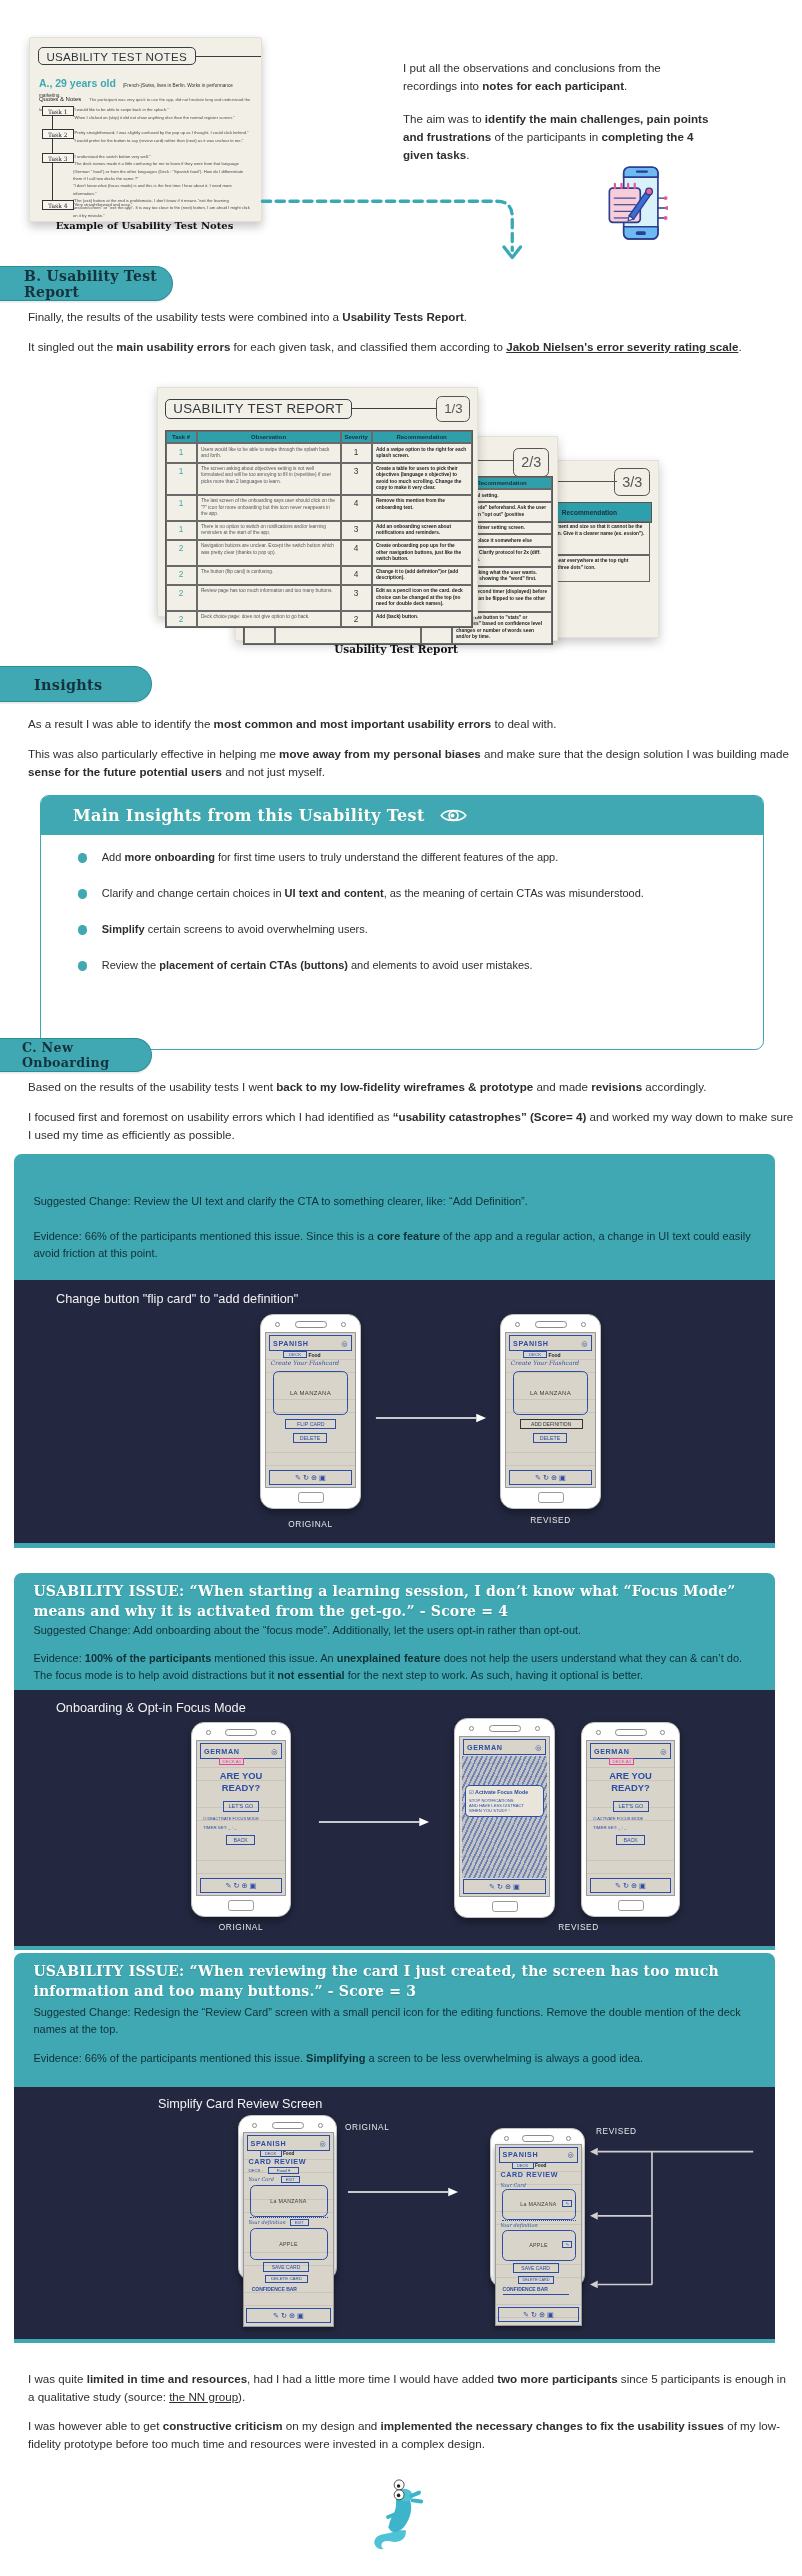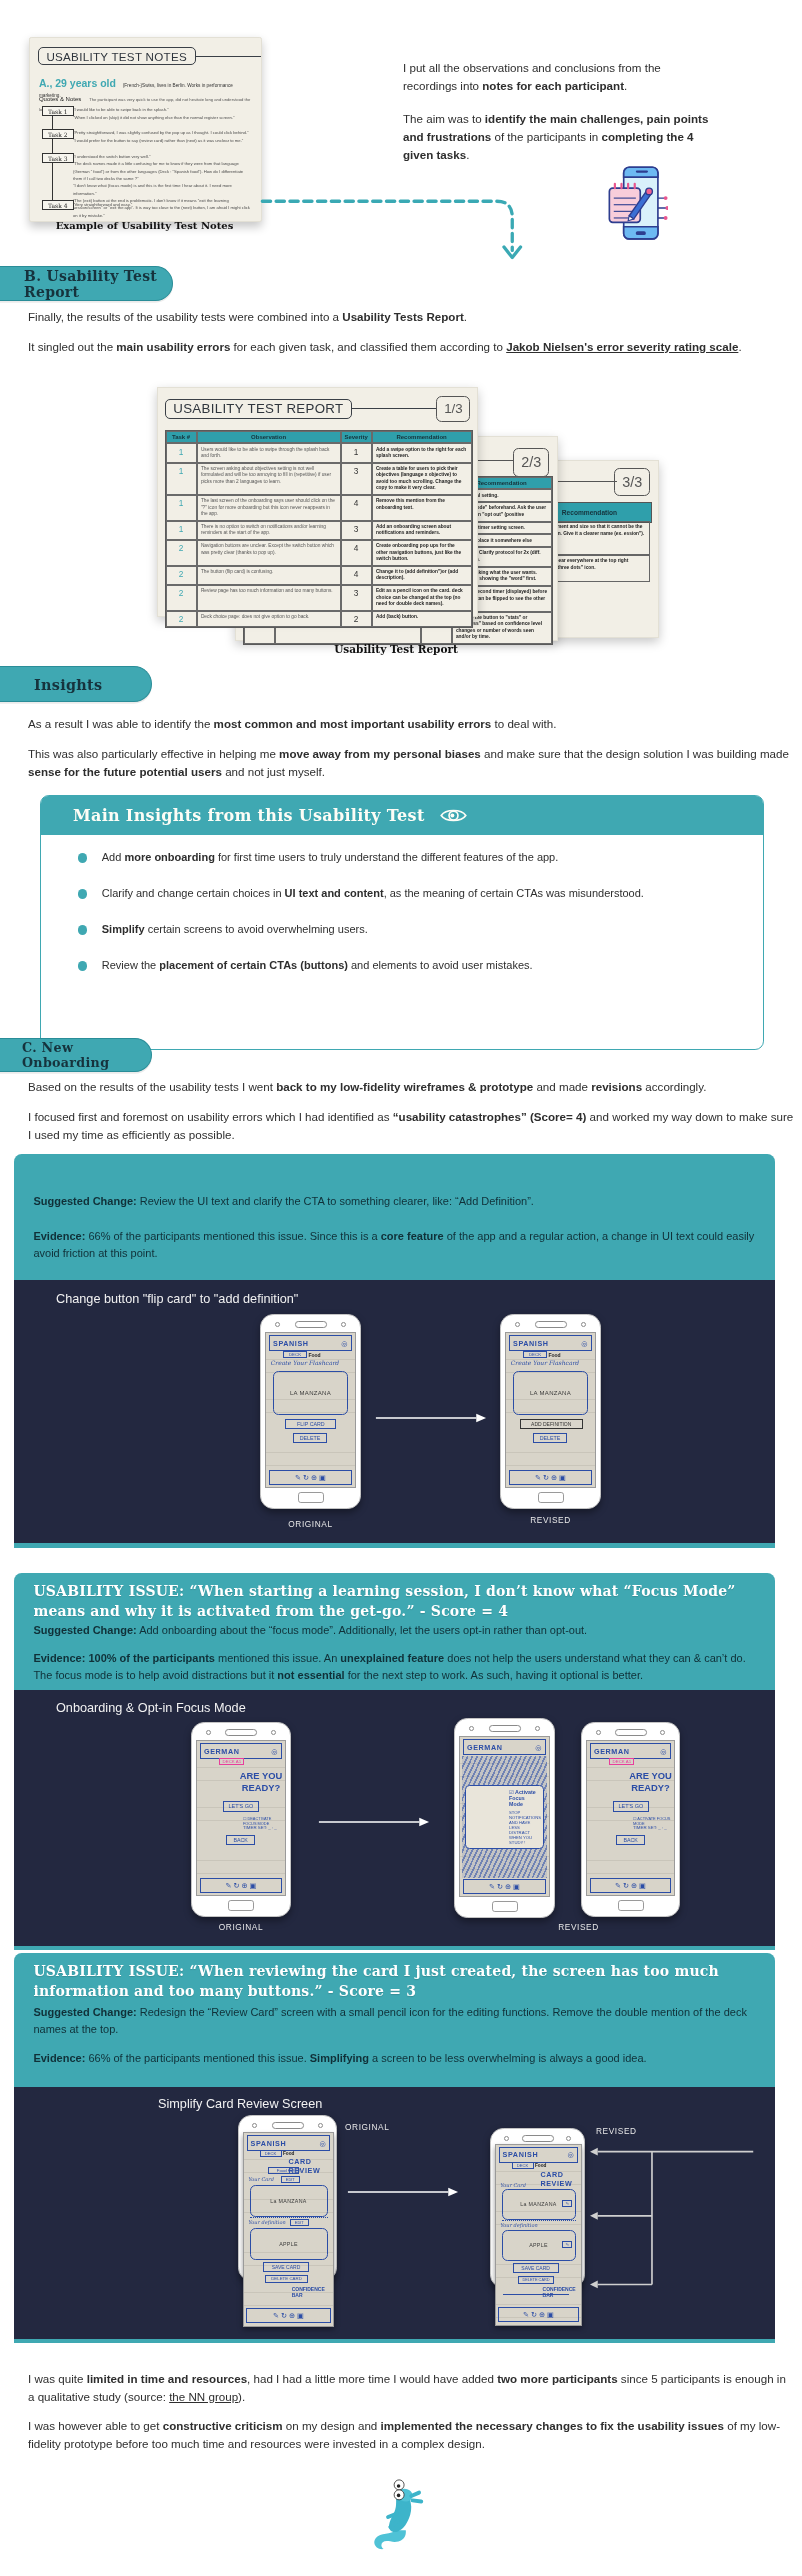--- a/index.html
+++ b/index.html
@@ -43,36 +43,36 @@
   .ins-head{height:39px;background:#3fa8b2;border-radius:7.2px 7.2px 0 0;display:flex;align-items:center;padding-left:32px;}
   .ins-title{color:#fdfdf6;font-size:16px;letter-spacing:0.3px;}
   .ins-bullet{position:absolute;left:37px;display:flex;align-items:flex-start;}
   .dot{width:9.4px;height:9.4px;border-radius:50%;background:#3fa8b2;margin:2.2px 14.4px 0 0;flex:0 0 auto;}
   .ins-bullet p{margin:0;font-size:11px;color:#2e2e2e;}
 
   
   .icard{position:absolute;left:14px;width:761px;background:#3fa8b2;border-radius:7.7px 7.7px 0 0;}
   .iheader{color:#fff;font-size:14px;line-height:1.45;padding:0 19.4px;letter-spacing:0.2px;text-shadow:0 0.6px 1.1px rgba(0,0,0,.15);}
   .iline{position:absolute;left:19.4px;width:725px;font-size:11px;color:#103038;}
-  .iline .lbl{font-weight:700;}
+  .iline .lbl{font-weight:400;}
   .navy{position:absolute;left:0;width:761px;background:#232840;}
   .navy-title{position:absolute;color:#f2f2f2;font-size:12.7px;}
   .ph-label{position:absolute;color:#e8e8e8;font-size:8.3px;letter-spacing:0.6px;text-align:center;}
 
   
   .ph{position:absolute;background:#fff;border:1.1px solid #c4c4c4;border-radius:13.3px;
       box-shadow:0 3.3px 7.7px rgba(0,0,0,.35);box-sizing:border-box;display:flex;flex-direction:column;}
   .ph-top{height:16.6px;position:relative;flex:0 0 auto;}
   .spk{position:absolute;left:50%;top:5.5px;transform:translateX(-50%);width:30px;height:5px;border:1.1px solid #8a8a8a;border-radius:3.3px;}
   .cam{position:absolute;top:7.2px;width:2.8px;height:2.8px;border:0.8px solid #8a8a8a;border-radius:50%;}
   .ph-scr{margin:0 4.4px;background:#d8d4c9;border:0.6px solid #9a9a9a;position:relative;flex:1 1 auto;overflow:hidden;
           background-image:repeating-linear-gradient(#d8d4c9 0 12.7px,#c9c5ba 12.7px 13.3px);}
   .ph-home{height:20px;position:relative;flex:0 0 auto;}
   .homebtn{position:absolute;left:50%;top:4.4px;transform:translateX(-50%);width:24px;height:8.9px;border:1.1px solid #9a9a9a;border-radius:2.8px;}
-  .ink{color:#2b4da6;padding-left:40px;}
+  .ink{color:#2b4da6;}
   .skhead{position:absolute;left:2.8px;right:2.8px;top:2.8px;height:13.3px;border:1.1px solid #2b4da6;display:flex;align-items:center;
           justify-content:space-between;padding:0 2.8px;font-size:7.2px;font-weight:700;color:#2b4da6;letter-spacing:0.6px;}
   .skbox{border:1.1px solid #2b4da6;color:#2b4da6;text-align:center;position:absolute;background:rgba(255,255,255,.06);}
   .sknav{position:absolute;left:2.2px;right:2.2px;bottom:2.2px;height:13.3px;border:1.1px solid #2b4da6;display:flex;align-items:center;
          justify-content:space-around;font-size:7.2px;color:#2b4da6;}
   .skscript{font-family:"DejaVu Serif",serif;font-style:italic;color:#2b4da6;position:absolute;}
   .skcard{border:1.1px solid #2b4da6;border-radius:5.5px;position:absolute;display:flex;align-items:center;justify-content:center;
           color:#3b3b3b;font-size:6px;letter-spacing:0.3px;}
   .scribble{position:absolute;inset:19px 1.7px 17.7px 1.7px;
             background:repeating-linear-gradient(115deg,rgba(43,77,166,.6) 0 1.7px,rgba(43,77,166,.12) 1.7px 4.4px);}

